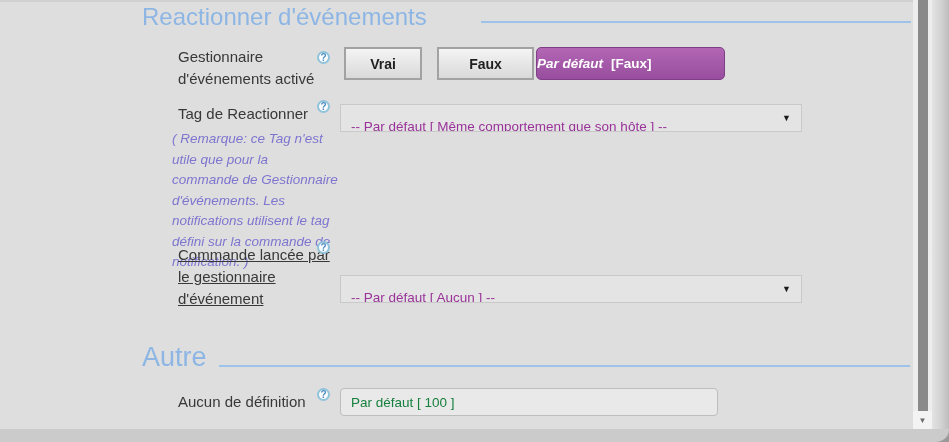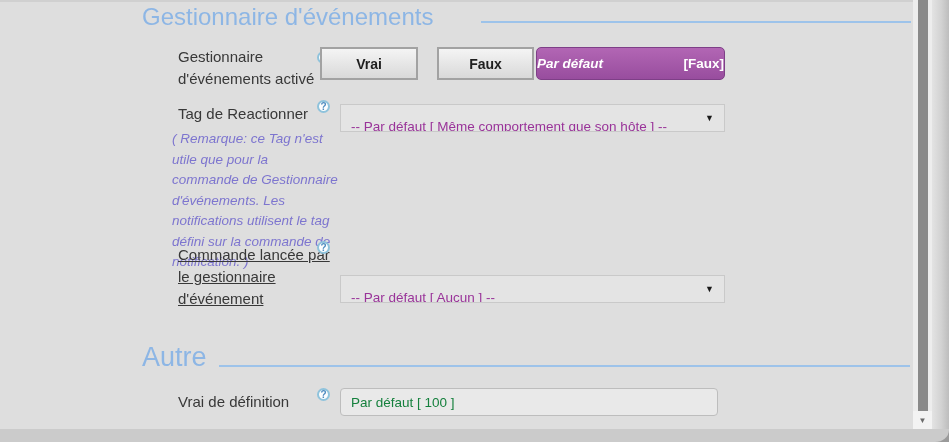--- a/index.html
+++ b/index.html
@@ -43,36 +43,36 @@
 
   
   .toggle-btn {
     top:47px; height:33px;
     border:2px solid #a2a2a2;
     background:linear-gradient(#f4f4f4,#d9d9d9);
     color:#1f1f1f; font-size:14px; font-weight:bold;
     display:flex; align-items:center; justify-content:center;
     cursor:pointer;
   }
-  #btn-vrai { left:320px; width:98px; }
+  #btn-vrai { left:344px; width:78px; }
   #btn-faux { left:437px; width:97px; }
   #btn-default {
     left:536px; width:189px; top:47px; height:33px;
     background:linear-gradient(#b266b4,#984d9e);
     border:1px solid #7e3f87; border-radius:5px;
     color:#ffffff; font-size:13.5px;
-    display:flex; align-items:center; justify-content:space-between; gap:8px;
+    display:flex; align-items:center; justify-content:flex-start; gap:8px;
     cursor:pointer;
   }
   #btn-default .italic-part { font-style:italic; font-weight:bold; }
   #btn-default .value-part { font-weight:bold; }
 
   
   .select-box {
-    left:340px; width:385px; height:28px;
+    left:340px; width:462px; height:28px;
     background:#e4e4e4; border:1px solid #c9c9c9;
     display:flex; align-items:center; padding:16px 26px 0 10px;
     color:#993399; font-size:13.5px; cursor:pointer;
     white-space:nowrap; overflow:hidden;
   }
   #select-tag { top:104px; }
   #select-command { top:243px;margin-top:32px; }
   .dropdown-arrow {
     position:absolute; right:10px; top:50%; transform:translateY(-50%);
     color:#1a1a1a; font-size:9px; line-height:9px;
@@ -103,21 +103,21 @@
   #bottom-bar   { left:0; top:429px; width:949px; height:13px; background:#cbcbcb; }
   #corner-dark  { right:0; bottom:0; width:24px; height:13px; background:#9a9a9a; }
   #corner-mask  { right:0; bottom:0; width:24px; height:13px; background:#cbcbcb;
                   border-bottom-right-radius:14px 12px; }
 </style>
 </head>
 <body>
 
 <div class="abs top-edge"></div>
 
-<div class="abs section-title" id="title-main">Gestionnaire d'événements</div>
+<div class="abs section-title" id="title-main">Reactionner d'événements</div>
 <div class="abs title-line" id="line-main"></div>
 
 <div class="abs field-label" id="label-enabled">Gestionnaire d'événements activé</div>
 <div class="abs help-icon" id="help-enabled">?</div>
 <div class="abs toggle-btn" id="btn-vrai">Vrai</div>
 <div class="abs toggle-btn" id="btn-faux">Faux</div>
 <div class="abs" id="btn-default">
   <span class="italic-part">Par défaut</span>
   <span class="value-part">[Faux]</span>
 </div>
@@ -133,21 +133,21 @@
 <div class="abs field-label" id="label-command">Commande lancée par le gestionnaire d'événement</div>
 <div class="abs help-icon" id="help-command">?</div>
 <div class="abs select-box" id="select-command">
   <span>-- Par défaut [ Aucun ] --</span>
   <span class="dropdown-arrow">▼</span>
 </div>
 
 <div class="abs section-title" id="title-other">Autre</div>
 <div class="abs title-line" id="line-other"></div>
 
-<div class="abs field-label" id="label-order">Vrai de définition</div>
+<div class="abs field-label" id="label-order">Aucun de définition</div>
 <div class="abs help-icon" id="help-order">?</div>
 <input class="abs" id="input-order" type="text" value="Par défaut [ 100 ]" style="">
 
 <div class="abs" id="scroll-track"></div>
 <div class="abs" id="scroll-thumb"></div>
 <div class="abs" id="scroll-down">▼</div>
 <div class="abs" id="right-frame"></div>
 <div class="abs" id="bottom-bar"></div>
 <div class="abs" id="corner-dark"></div>
 <div class="abs" id="corner-mask"></div>

